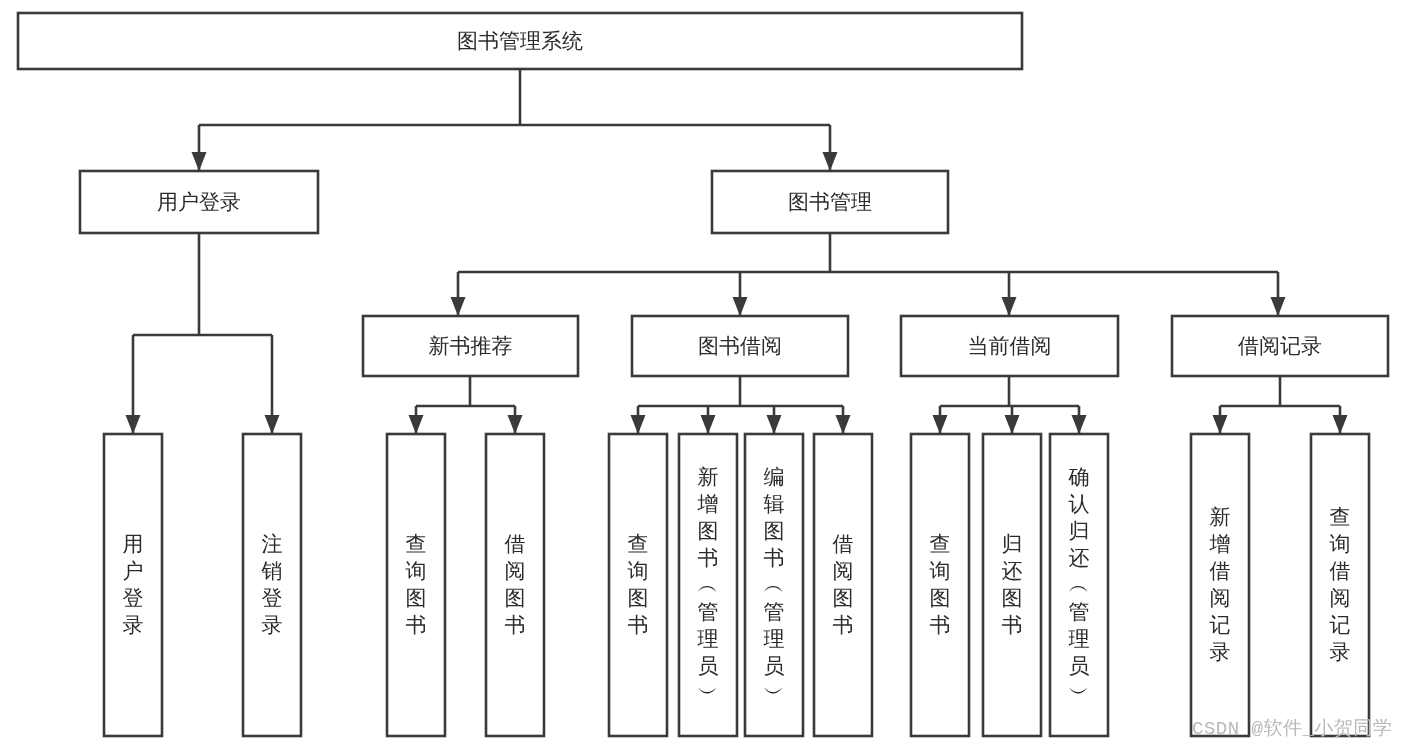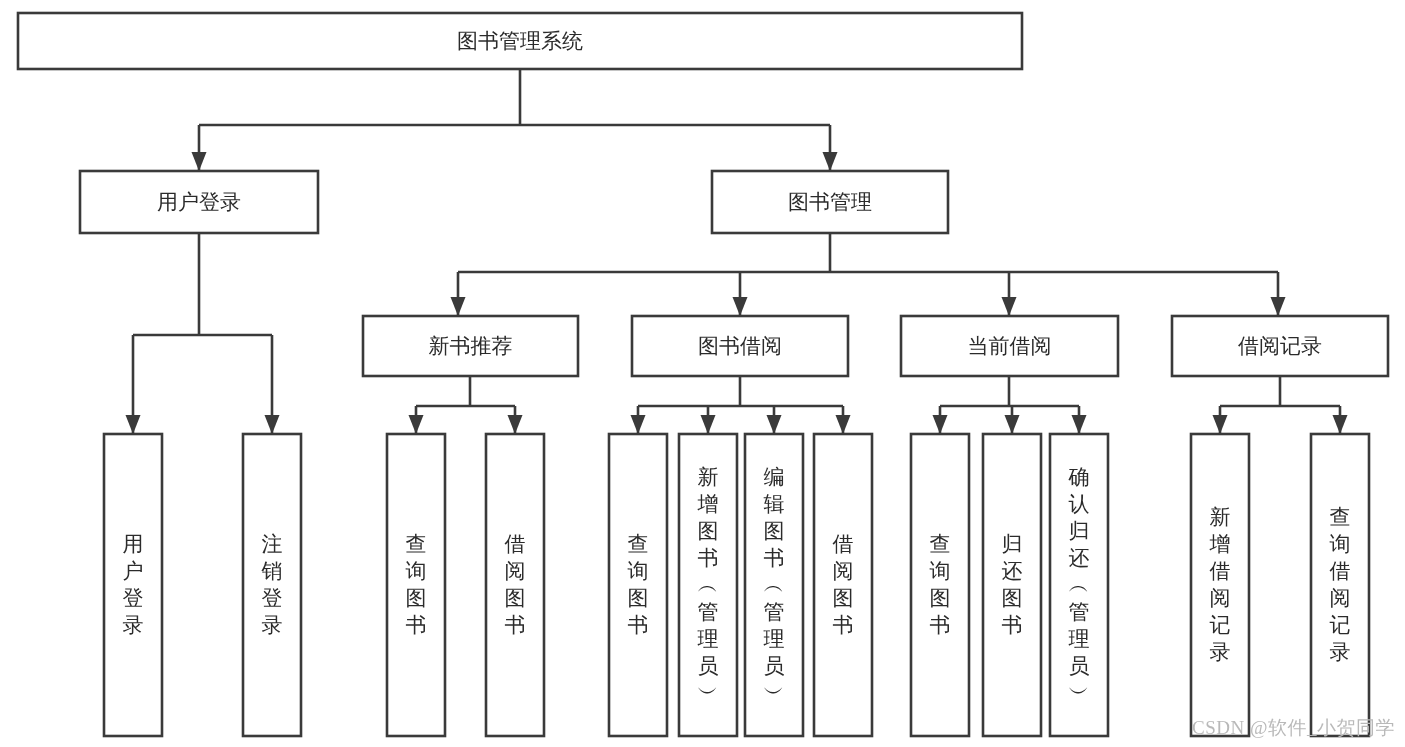--- a/index.html
+++ b/index.html
@@ -51,21 +51,21 @@
     dominant-baseline: middle;
   }
   .node-label-v {
     font-family: "Liberation Sans", "DejaVu Sans", sans-serif;
     font-size: 21px;
     fill: #2b2b2b;
     text-anchor: middle;
   }
   .watermark-text {
     position: absolute;
-    font-family: Liberation Serif, serif;
+    font-family: Liberation Mono, monospace;
     font-size: 19px;
     color: #b9b9b9;
     white-space: nowrap;
     letter-spacing: 0.5px;
     user-select: none;
   }
 </style>
 </head>
 <body>
 

